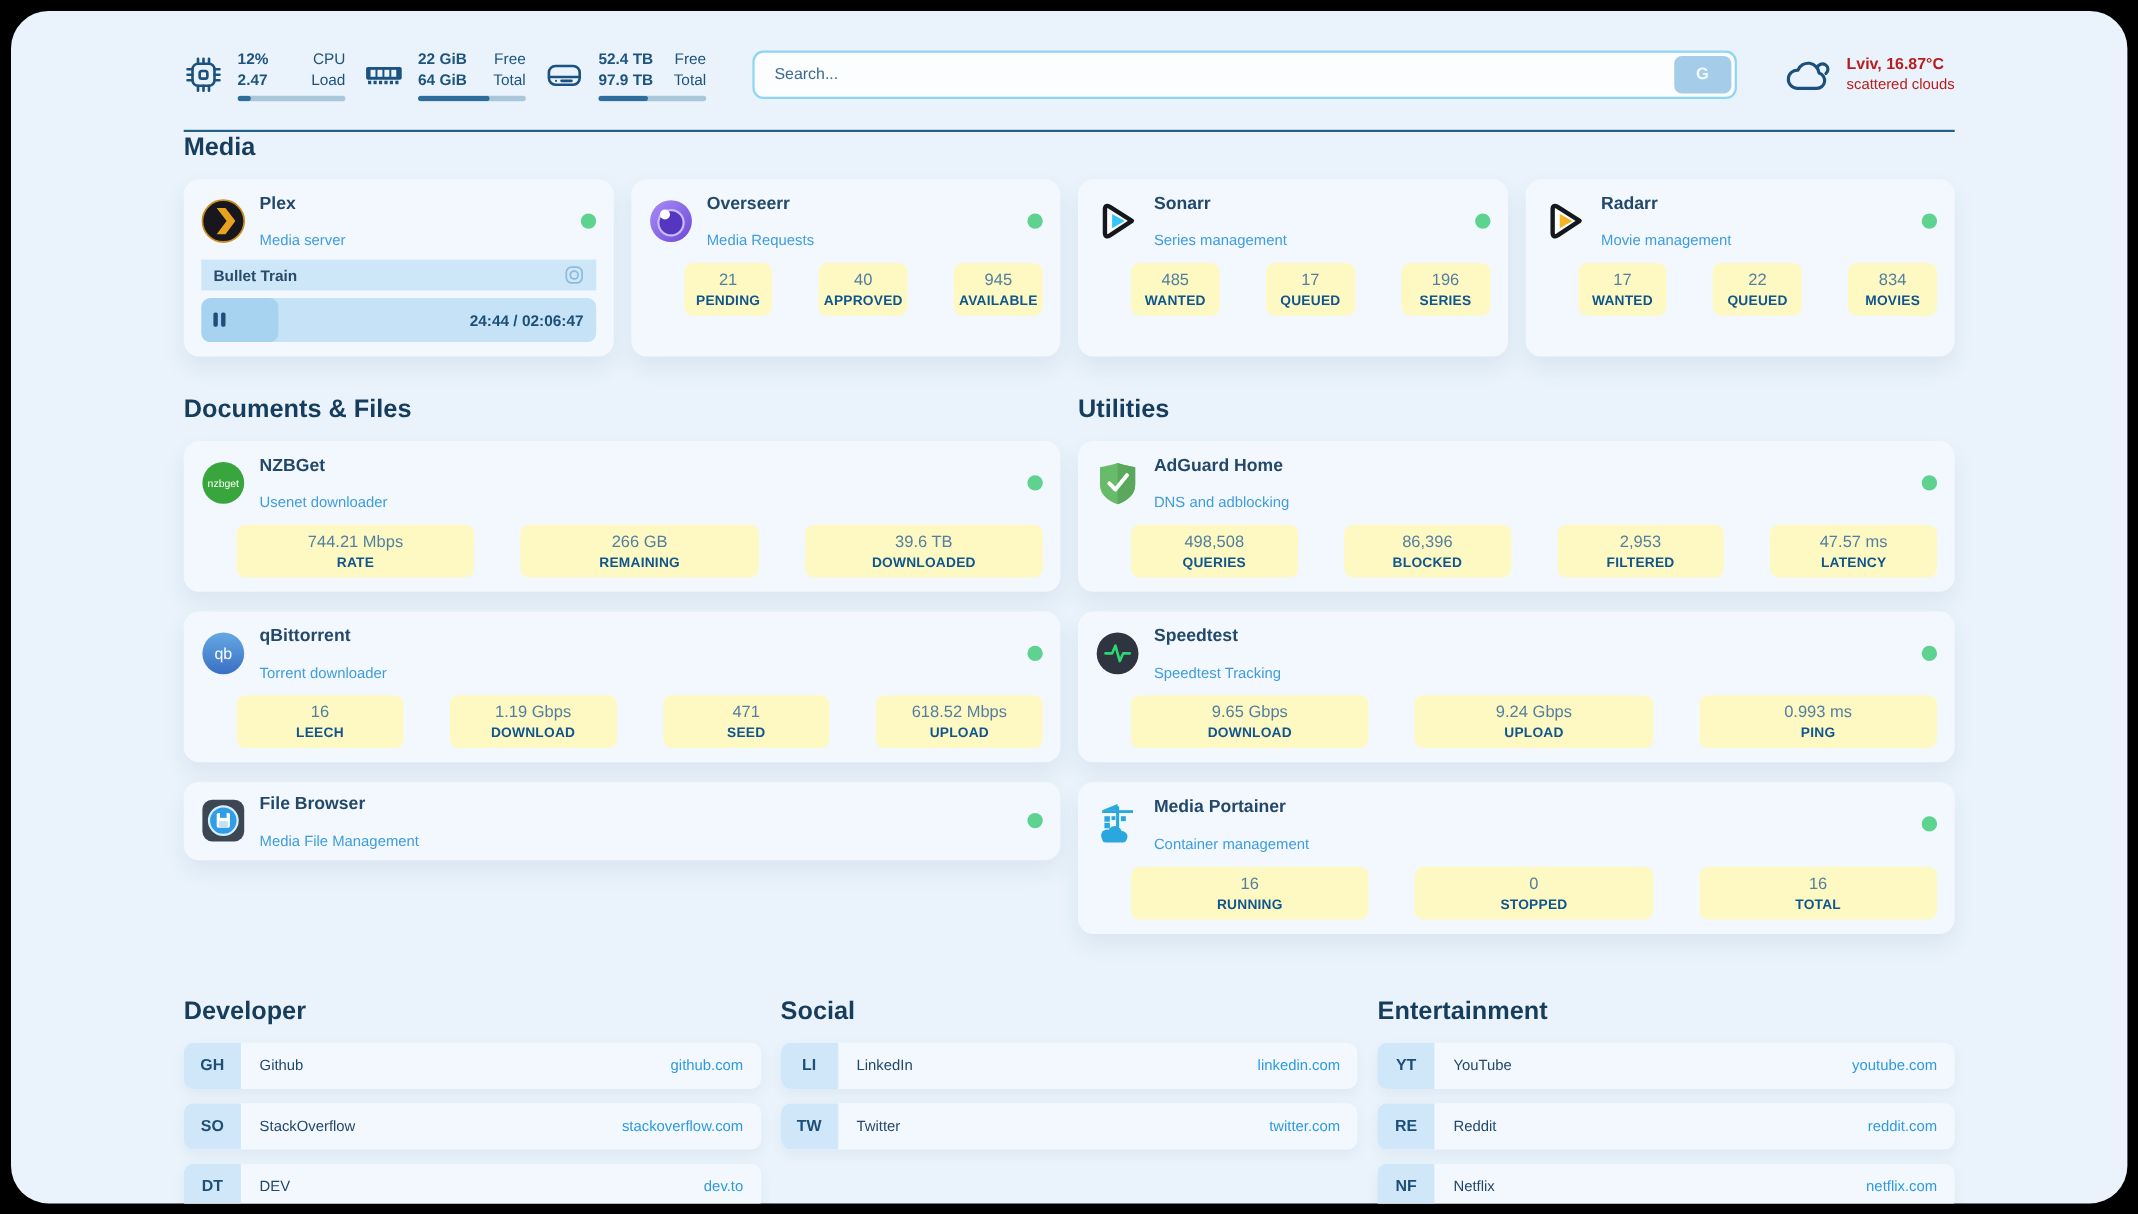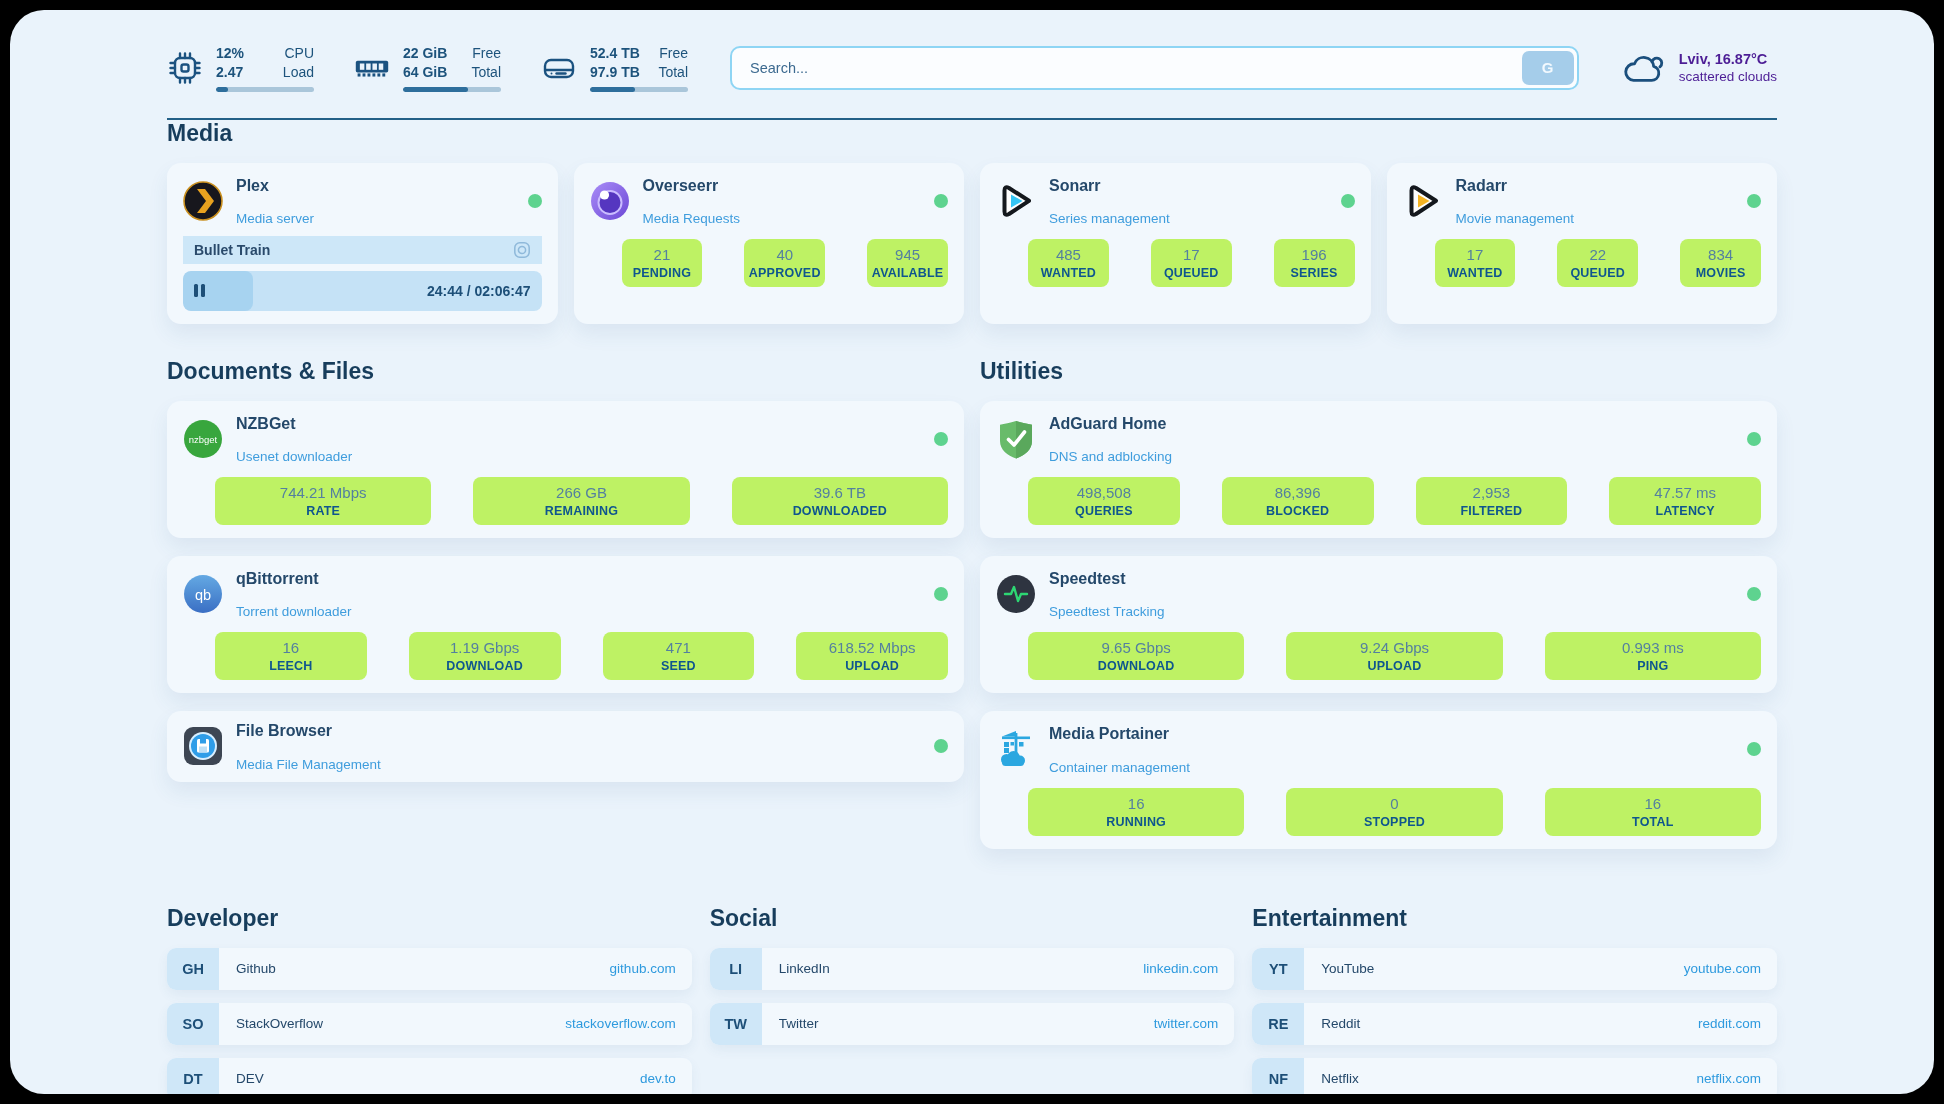--- a/index.html
+++ b/index.html
@@ -2,36 +2,36 @@
 <html><head>
 <meta charset="utf-8">
 <title>Dashboard</title>
 <style>
   html,body{margin:0;padding:0;}
   body{width:1944px;height:1104px;position:relative;background:#000;font-family:"Liberation Sans",sans-serif;}
   .page{position:absolute;inset:10px;background:#eaf3fb;border-radius:34px;padding:0 157px;box-sizing:border-box;overflow:hidden;}
 
   
   header{display:flex;align-items:center;padding-top:34px;}
-  .metrics{display:flex;gap:40px;align-items:center;}
+  .metrics{display:flex;gap:17px;align-items:center;}
   .metric{display:flex;gap:13px;align-items:center;}
   .metric .hicon{width:36px;height:36px;color:#1b5280;}
   .m-body{width:98px;}
   .m-cols{display:flex;justify-content:space-between;color:#1d537c;font-size:14px;line-height:1.35;}
   .m-vals{font-weight:700;}
   .m-labels{text-align:right;}
   .m-bar{margin-top:5px;height:5px;border-radius:3px;background:#aac6da;overflow:hidden;}
   .m-fill{height:100%;background:#2e6e9c;border-radius:3px;}
 
   .search{flex:1;margin:0 42px;position:relative;}
   .search input{width:100%;height:44px;box-sizing:border-box;border:2px solid #8ed5f4;border-radius:10px;background:#fbfdff;padding:0 72px 0 18px;font-size:14.5px;color:#2a5a80;outline:none;}
   .search input::placeholder{color:#3c6a90;opacity:1;}
   .g-btn{position:absolute;right:5px;top:5px;width:52px;height:34px;background:#a5cdea;border-radius:7px;color:#f2f9fe;font-weight:700;font-size:15px;display:flex;align-items:center;justify-content:center;cursor:pointer;}
 
-  .weather{display:flex;align-items:center;gap:12px;color:#4c1d95;}
+  .weather{display:flex;align-items:center;gap:12px;color:#b91c1c;}
   .weather svg{width:46px;height:36px;}
   .w-line1{font-weight:700;font-size:14.5px;}
   .w-line2{font-size:13.5px;margin-top:2px;}
 
   .divider{border:none;border-top:2px solid #236087;margin:26px 0 0 0;}
 
   
   h2.section{font-size:23px;font-weight:700;color:#173d5c;margin:0 0 16px 0;}
   .media-title{margin-top:72px;}
   .grid4{display:grid;grid-template-columns:repeat(4,1fr);gap:16px;}
@@ -39,21 +39,21 @@
   .col-stack{display:flex;flex-direction:column;gap:18px;}
 
   .card{background:#f2f8fd;border-radius:14px;padding:13px 16px;box-shadow:0 10px 20px rgba(50,95,140,.09);cursor:pointer;}
   .card-head{display:flex;align-items:center;gap:13px;}
   .icon40{width:40px;height:40px;flex:0 0 auto;}
   .svc-title{font-size:16px;font-weight:700;color:#24486a;line-height:1.2;}
   .svc-sub{font-size:13.5px;color:#3f9ddd;margin-top:16px;}
   .dot{width:14px;height:14px;border-radius:50%;background:#5ed38f;margin-left:auto;flex:0 0 auto;}
 
   .pills{display:grid;grid-auto-flow:column;grid-auto-columns:1fr;gap:10px;margin-top:13px;}
-  .pill{background:#bef264;border-radius:8px;text-align:center;padding:7px 4px;margin-left:32px;}
+  .pill{background:#fef9c3;border-radius:8px;text-align:center;padding:7px 4px;margin-left:32px;}
   .pill .v{font-size:15px;color:#54809f;}
   .pill .l{font-size:12.5px;font-weight:700;color:#0f568e;margin-top:3px;letter-spacing:.2px;}
 
   
   .np-row{margin-top:10px;background:#cde7f8;border-radius:0;padding:5px 11px;display:flex;align-items:center;font-size:14px;font-weight:700;color:#2a4a6b;}
   .np-row svg{width:18px;height:18px;margin-left:auto;}
   .np-bar{margin-top:7px;background:#c5e2f6;border-radius:8px;height:40px;position:relative;display:flex;align-items:center;overflow:hidden;}
   .np-fill{position:absolute;left:0;top:0;bottom:0;background:#a7d3f0;border-radius:8px;}
   .pause{position:relative;margin-left:11px;display:flex;gap:3px;height:13px;}
   .pause i{width:4px;background:#1d4f78;border-radius:1.5px;display:block;}

